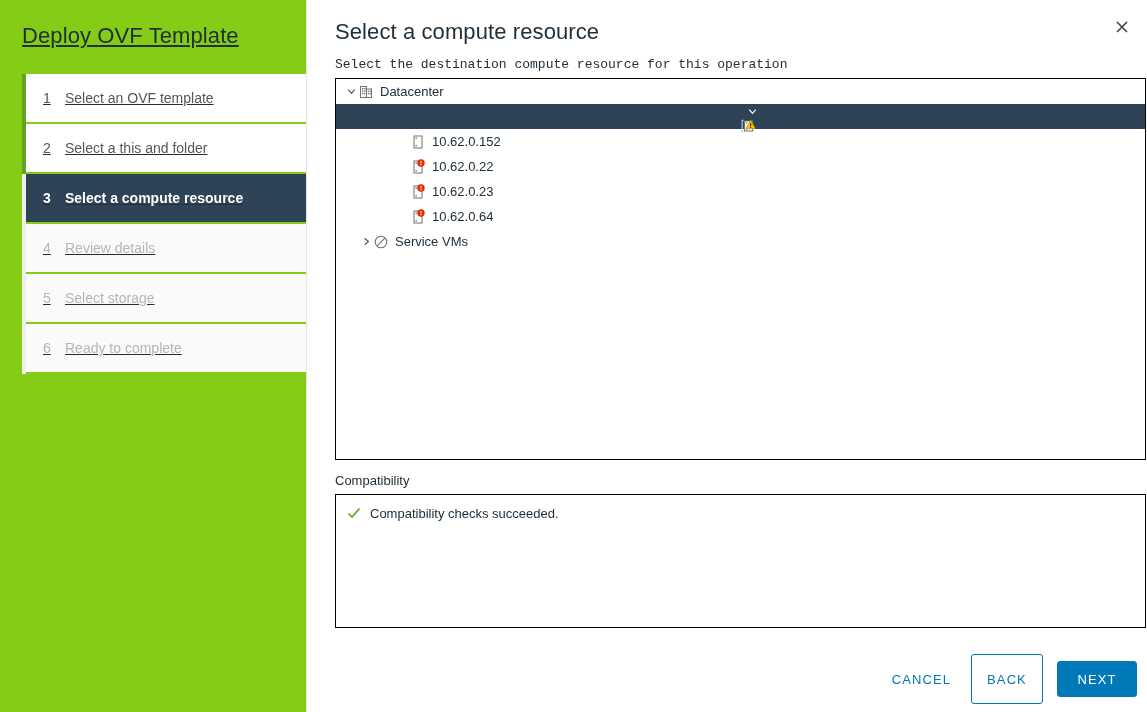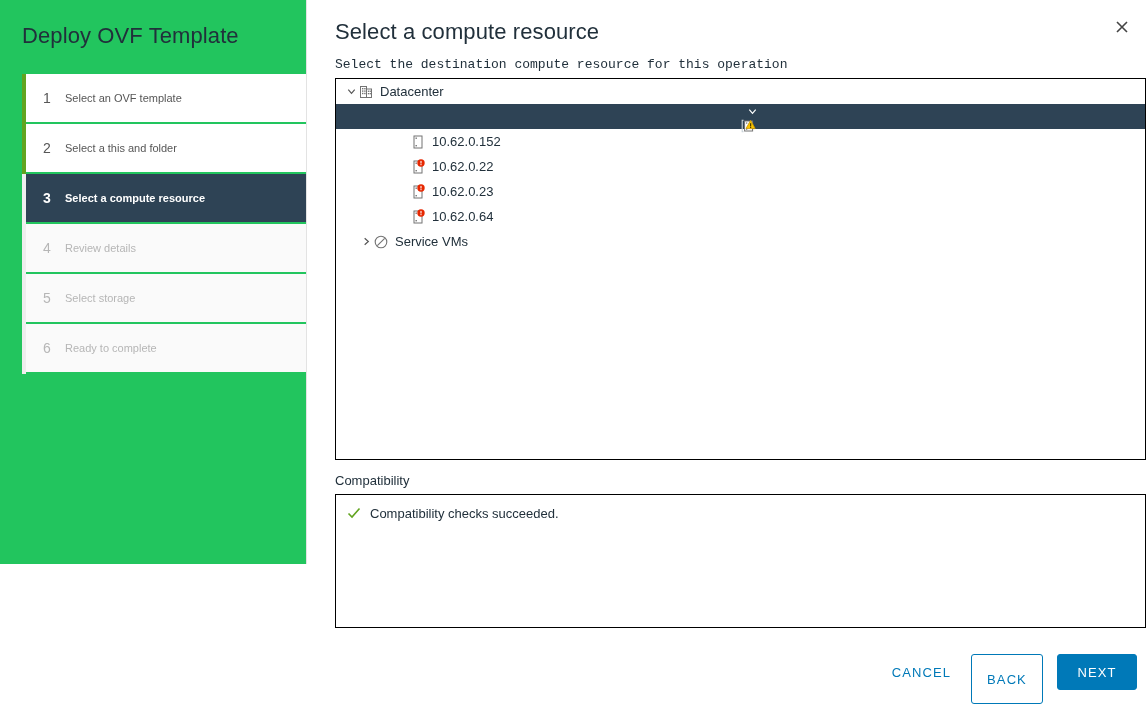--- a/index.html
+++ b/index.html
@@ -14,24 +14,25 @@
     color: #21303b;
     overflow: hidden;
     position: relative;
   }
 
   
   #wizard-sidebar {
     position: absolute;
     left: 0; top: 0;
     width: 307px;
-    height: 564px;
-    background: #22c55e;
+    height: 712px;
+    background: #84cc16;
     border-right: 1px solid #e3e3e3;
     box-sizing: border-box;
+    text-decoration: underline;
   }
   #wizard-title {
     font-size: 22px;
     font-weight: 400;
     color: #21303b;
     letter-spacing: 0.1px;
     padding: 22px 0 0 22px;
     line-height: 28px;
   }
   #steps-wrap {
@@ -71,21 +72,21 @@
   .step.active {
     background: #2e4355;
   }
   .step-num {
     width: 22px;
     font-size: 14px;
     color: #565656;
     flex: none;
   }
   .step-label {
-    font-size: 11px;
+    font-size: 14px;
     color: #565656;
   }
   .step.active .step-num,
   .step.active .step-label {
     color: #ffffff;
     font-weight: bold;
   }
   .step.todo .step-num,
   .step.todo .step-label {
     color: #b6b6b6;
@@ -195,21 +196,21 @@
     font-size: 13px;
     color: #21303b;
   }
   #compat-text { margin-left: 8px; }
 
   
   #footer {
     position: absolute;
     right: 10px; top: 654px;
     display: flex;
-    align-items: flex-start;
+    align-items: center;
     gap: 14px;
   }
   .btn {
     font-family: "Liberation Sans", sans-serif;
     font-size: 13px;
     letter-spacing: 1.1px;
     cursor: pointer;
     box-sizing: border-box;
     display: flex;
     align-items: center;

